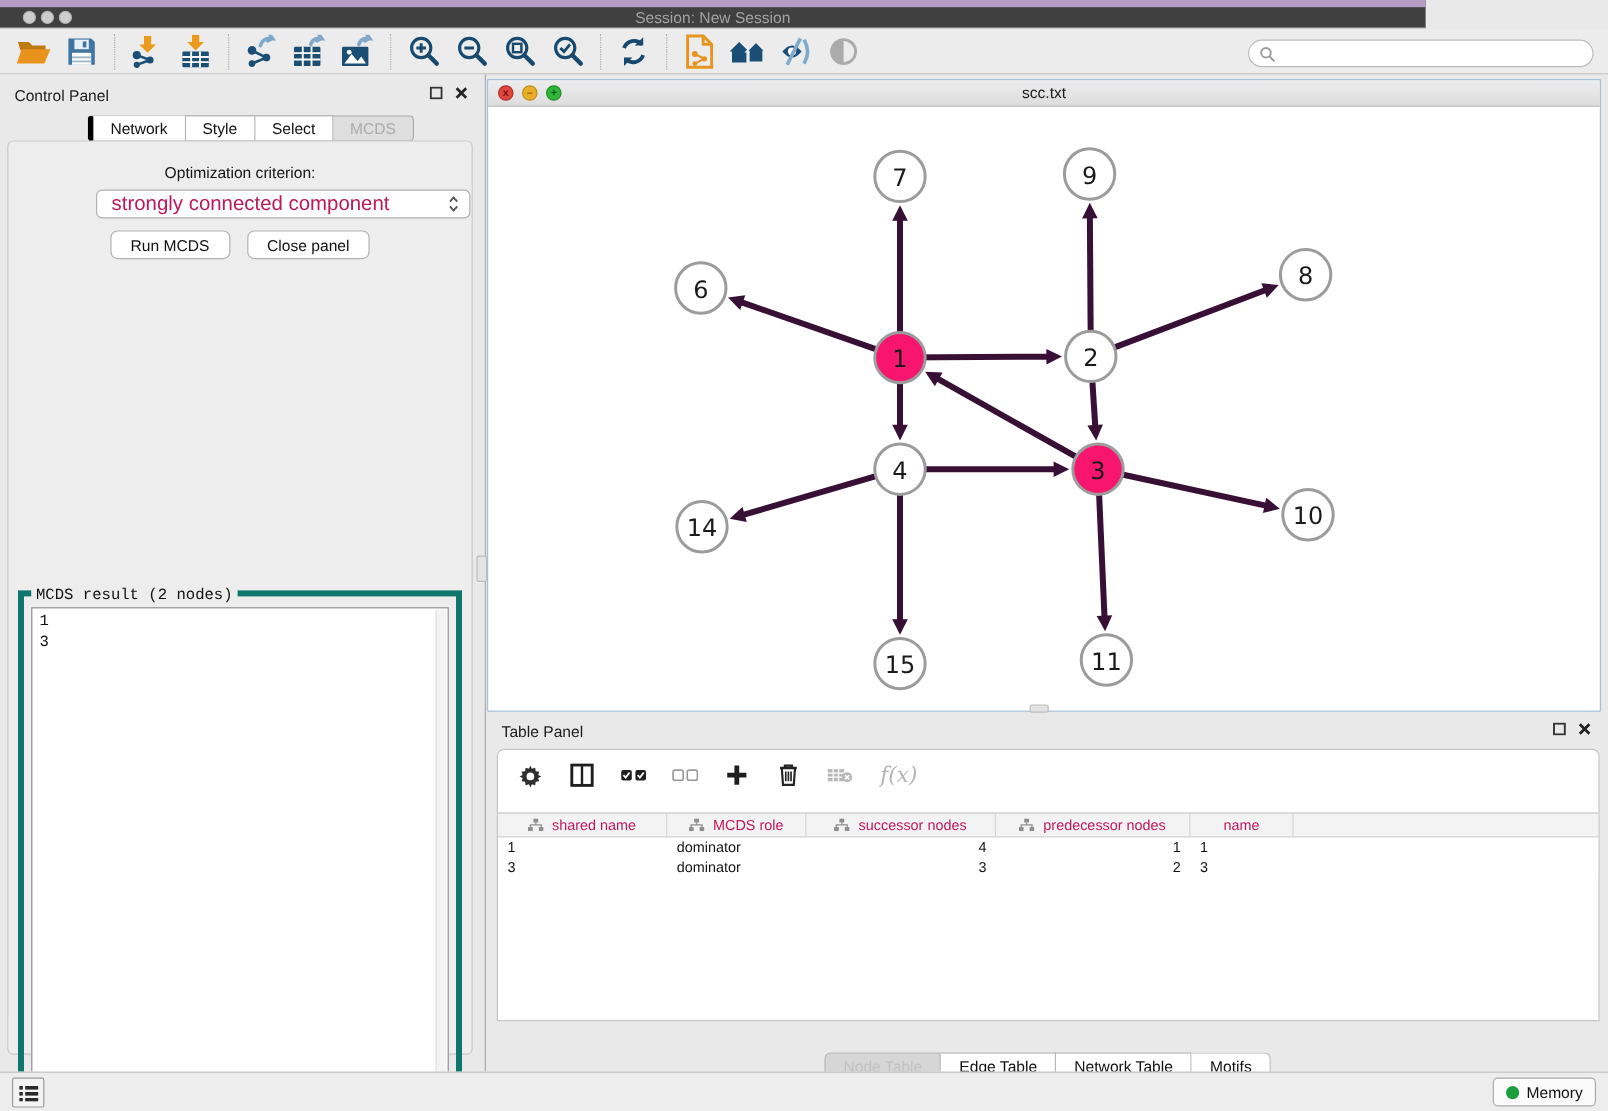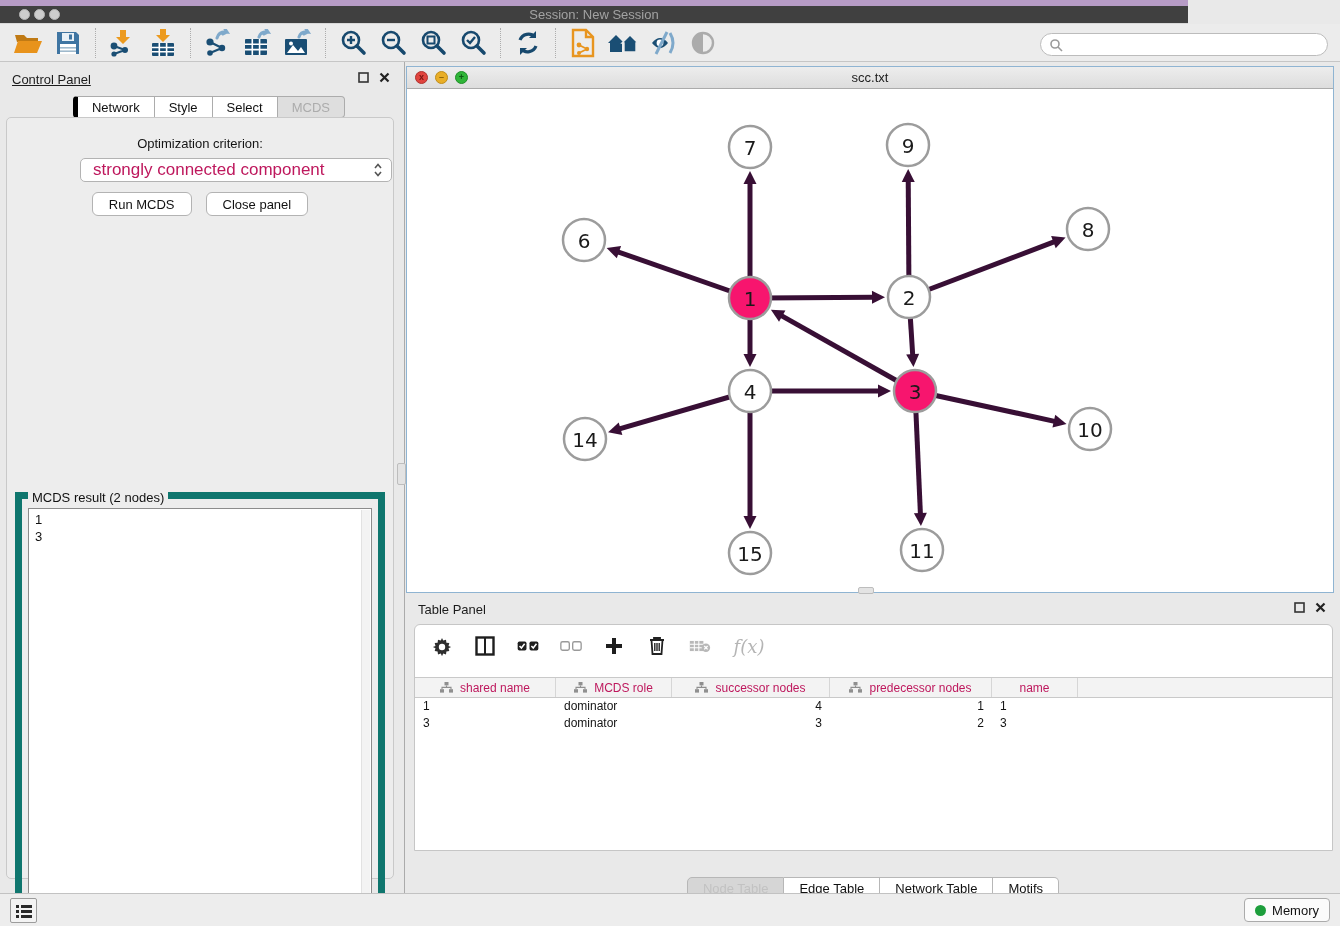--- a/index.html
+++ b/index.html
@@ -28,21 +28,21 @@
   .cp-tab { height:22px; padding:0 14px; background:#FFFFFF; border:1px solid #ACACAC; border-left:none; font-size:13px; color:#111; display:flex; align-items:center; cursor:default; }
   .cp-tab:first-child { border-left:5px solid #000000; border-radius:4px 0 0 4px;margin-left:14px; }
   .cp-tab:last-child { border-radius:0 4px 4px 0; }
   .cp-tab.disabled-look { background:#DEDEDE; color:#ACACAC; }
   #cp-content { position:absolute; left:6px; top:55px; width:388px; height:762px; background:#EDEDED; border:1px solid #C9C9C9; border-radius:5px; }
   #opt-label { position:absolute; left:0; right:0; top:18px; text-align:center; font-size:13px; color:#141414; }
   #criterion-select { position:absolute; left:38px; top:40px; width:312px; height:24px; background:#FFFFFF; border:1px solid #B3B3B3; border-radius:5px; display:flex; align-items:center; padding:0 8px 0 12px; font-size:17px; color:#be185d;margin-left:35px; }
   #criterion-select .spacer { flex:1; }
   .btn { background:#FFFFFF; border:1px solid #B3B3B3; border-radius:6px; font-size:13px; color:#111; height:24px; display:flex; align-items:center; justify-content:center; padding:0 16px; }
   #cp-buttons { position:absolute; left:0; right:0; top:74px; display:flex; justify-content:center; gap:14px; }
-  #mcds-fieldset { position:absolute; left:8px; top:374px; width:370px; height:424px; border:7px solid #0f766e; }
+  #mcds-fieldset { position:absolute; left:8px; top:374px; width:370px; height:424px; border:5px solid #0f766e;font-family:Liberation Mono, monospace; }
   #mcds-legend { position:absolute; left:6px; top:-9px; background:#EDEDED; padding:0 4px; font-size:13px; color:#111; }
   #mcds-result-box { position:absolute; left:6px; top:9px; right:6px; bottom:6px; background:#FFFFFF; border:1px solid #8C8C8C; padding:2px 6px; font-size:13px; color:#111; line-height:17px; }
   #mcds-scroll { position:absolute; right:1px; top:1px; bottom:1px; width:9px; background:#F3F3F3; border-left:1px solid #E2E2E2; }
 
   
   #network-window { left:406px; top:66px; width:928px; height:527px; border:1px solid #8FB4D2; background:#FFFFFF; }
   #nw-titlebar { position:absolute; left:0; top:0; right:0; height:22px; background:linear-gradient(#EDEDED,#DDDDDD); border-bottom:1px solid #ABABAB; }
   #nw-title { position:absolute; left:0; right:0; top:3px; text-align:center; font-size:13px; color:#1C1C1C; }
   .traffic { position:absolute; top:4px; width:13px; height:13px; border-radius:50%; display:flex; align-items:center; justify-content:center; font-size:9px; font-weight:bold; line-height:1; }
   .traffic.red { left:8px; background:#E0443E; border:1px solid #B0322E; color:#7A1512; }
@@ -229,21 +229,21 @@
 </div>
 <div id="quick-search" class="abs">
   <svg width="14" height="14" viewBox="0 0 14 14">
       <circle cx="6" cy="6" r="4" stroke="#9B9B9B" stroke-width="1.6" fill="none"></circle>
       <path d="M9 9 L13 13" stroke="#9B9B9B" stroke-width="1.6"></path>
     </svg>
   <input type="text" placeholder="" style="">
 </div>
 
 <div id="control-panel" class="abs">
-  <div class="abs panel-title" style="left:12px; top:10px;text-decoration:underline;">Control Panel</div>
+  <div class="abs panel-title" style="left:12px; top:10px;">Control Panel</div>
   <div class="win-btns" style="right:14px; top:10px;">
     <svg width="11" height="11" viewBox="0 0 11 11">
         <rect x="1" y="1" width="9" height="9" fill="none" stroke="#333" stroke-width="1.6"></rect>
       </svg>
     <svg width="11" height="11" viewBox="0 0 11 11">
         <path d="M1.5 1.5 L9.5 9.5 M9.5 1.5 L1.5 9.5" stroke="#222" stroke-width="2.2"></path>
       </svg>
   </div>
   <div class="cp-tabs">
     <div class="cp-tab">Network</div>

